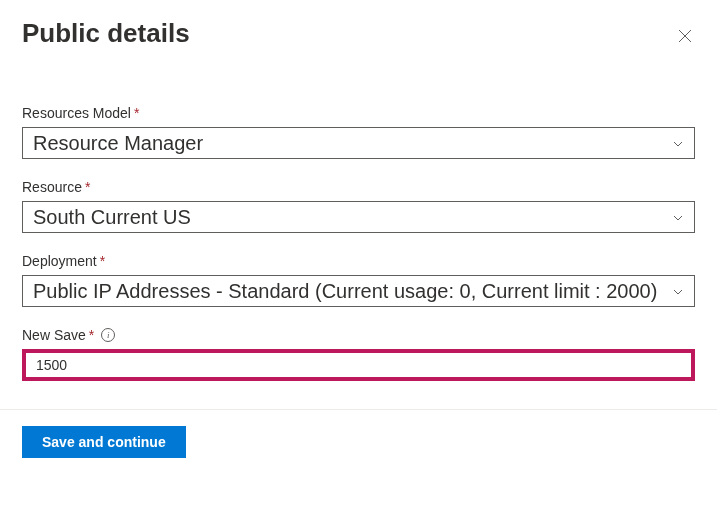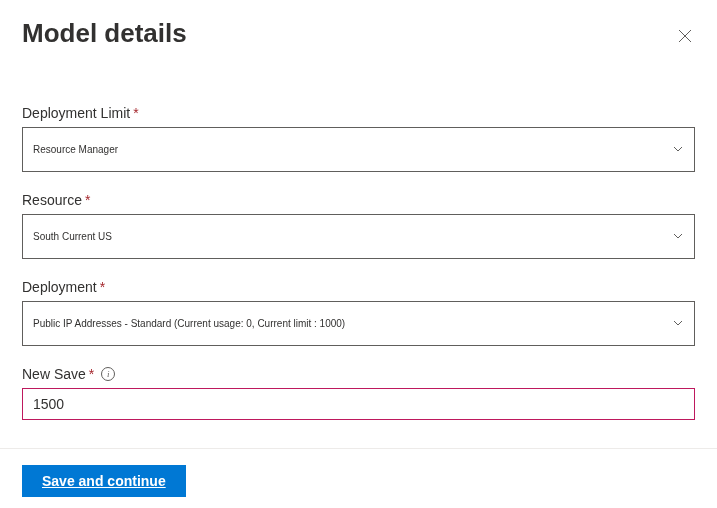--- a/index.html
+++ b/index.html
@@ -65,42 +65,42 @@
       align-items: center;
       justify-content: center;
       font-size: 9px;
       color: #605e5c;
       margin-left: 4px;
       font-style: italic;
       font-family: Georgia, serif;
     }
     .dropdown {
       width: 100%;
-      height: 45px;
+      height: 32px;
       border: 1px solid #605e5c;
       background: #ffffff;
       display: flex;
       align-items: center;
       justify-content: space-between;
       padding: 0 10px;
       cursor: pointer;
-      font-size: 10px;
+      font-size: 20px;
       color: #323130;
     }
     .dropdown-chevron {
       color: #605e5c;
     }
     .dropdown-chevron svg {
       width: 12px;
       height: 12px;
     }
     .text-input {
       width: 100%;
       height: 32px;
-      border: 1px solid #be185d;
+      border: 4px solid #be185d;
       background: #ffffff;
       padding: 0 10px;
       font-size: 14px;
       color: #323130;
       font-family: inherit;
       outline: none;
     }
     .divider {
       border: none;
       border-top: 1px solid #edebe9;
@@ -114,39 +114,38 @@
     .primary-button {
       background: #0078d4;
       color: #ffffff;
       border: none;
       height: 32px;
       padding: 0 20px;
       font-size: 14px;
       font-weight: 600;
       cursor: pointer;
       font-family: inherit;
-      text-decoration: underline;
     }
   </style>
 </head>
 <body>
 
 <div class="header">
-  <h1 class="title">Model details</h1>
+  <h1 class="title">Public details</h1>
   <div class="close-btn">
     <svg viewBox="0 0 14 14" fill="none" stroke="currentColor" stroke-width="1">
       <line x1="1" y1="1" x2="13" y2="13"></line>
       <line x1="13" y1="1" x2="1" y2="13"></line>
     </svg>
   </div>
 </div>
 
 <div class="field-group">
   <div class="field-label">
-    <span>Deployment Limit</span>
+    <span>Resources Model</span>
     <span class="required-asterisk">*</span>
   </div>
   <div class="dropdown">
     <span>Resource Manager</span>
     <span class="dropdown-chevron">
       <svg viewBox="0 0 12 12" fill="none" stroke="currentColor" stroke-width="1">
         <polyline points="2,4 6,8 10,4"></polyline>
       </svg>
     </span>
   </div>
@@ -166,21 +165,21 @@
     </span>
   </div>
 </div>
 
 <div class="field-group">
   <div class="field-label">
     <span>Deployment</span>
     <span class="required-asterisk">*</span>
   </div>
   <div class="dropdown">
-    <span>Public IP Addresses - Standard (Current usage: 0, Current limit : 1000)</span>
+    <span>Public IP Addresses - Standard (Current usage: 0, Current limit : 2000)</span>
     <span class="dropdown-chevron">
       <svg viewBox="0 0 12 12" fill="none" stroke="currentColor" stroke-width="1">
         <polyline points="2,4 6,8 10,4"></polyline>
       </svg>
     </span>
   </div>
 </div>
 
 <div class="field-group">
   <div class="field-label">

